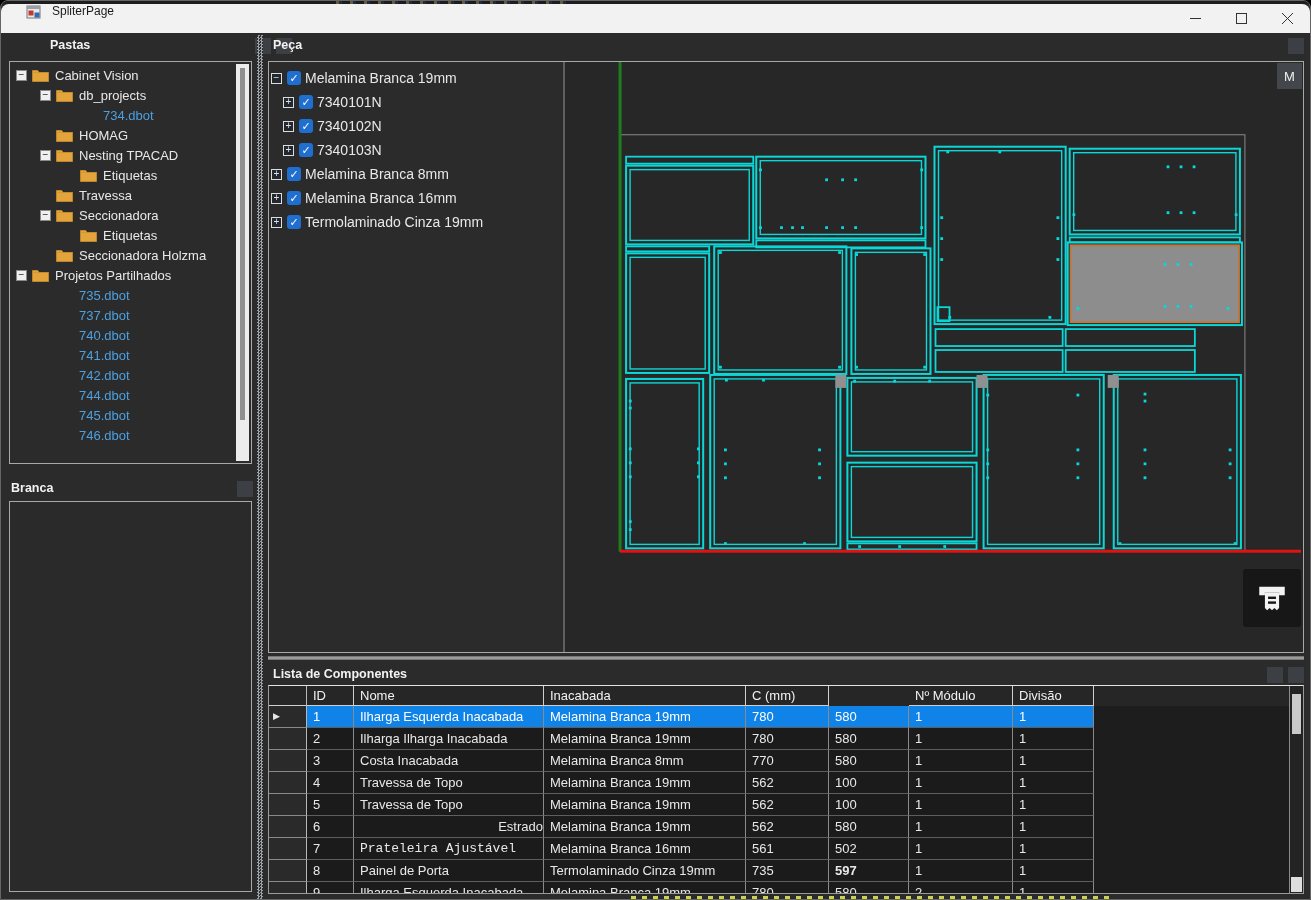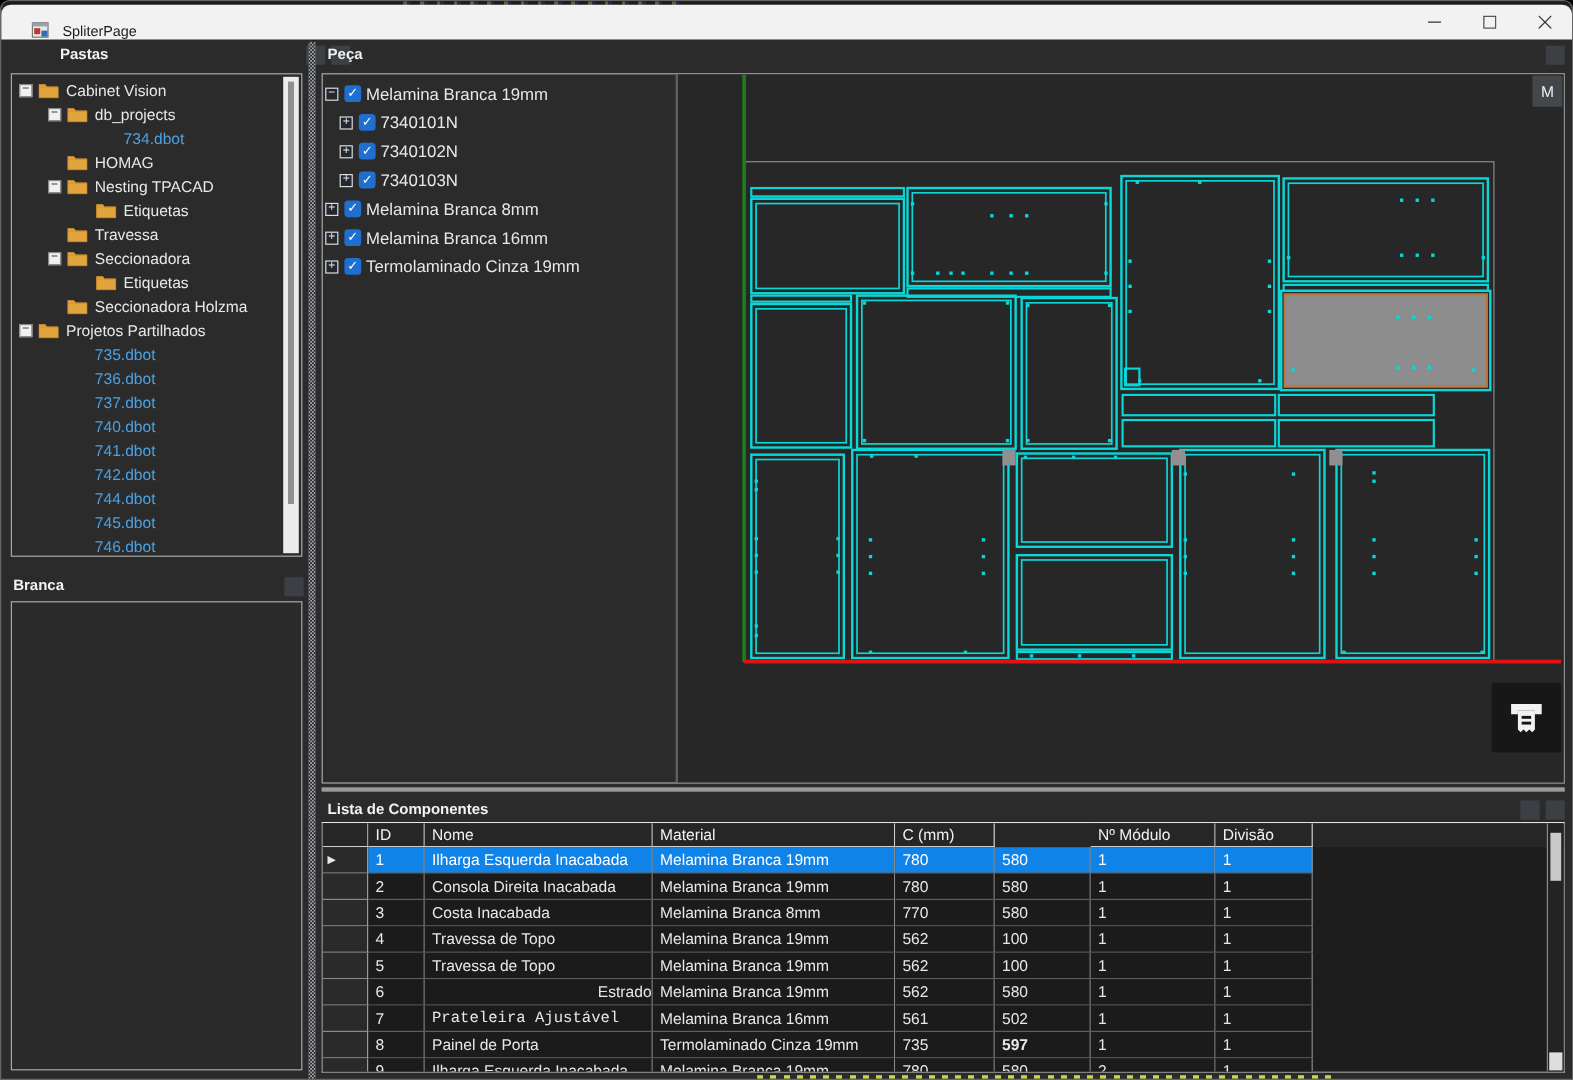--- a/index.html
+++ b/index.html
@@ -8,21 +8,21 @@
     position:relative;width:1311px;height:900px;background:#2b2b2b;
     font-family:"Liberation Sans",sans-serif;overflow:hidden;
     border:1px solid #666;border-radius:8px 8px 0 0;
   }
   
   .topstrip{position:absolute;left:0;top:0;width:100%;height:3px;background:#1d1d1d;}
   .topstrip .art{position:absolute;top:0;height:3px;left:335px;width:230px;
     background:repeating-linear-gradient(90deg,#7a6a44 0 3px,#23304a 3px 6px,#1d1d1d 6px 14px);opacity:.8;}
   
   .titlebar{position:absolute;left:0;top:3px;width:100%;height:29px;background:#f2f2f2;
-    display:flex;align-items:flex-end;border-radius:8px 8px 0 0;}
+    display:flex;align-items:flex-start;border-radius:8px 8px 0 0;}
   .titlebar .appicon{width:16px;height:16px;margin-left:25px;flex:0 0 auto;}
   .titlebar .title{margin-left:10px;font-size:12px;color:#1b1b1b;}
   .titlebar .spacer{flex:1;}
   .wbtn{width:46px;height:29px;display:flex;align-items:center;justify-content:center;
     color:#333;font-size:13px;flex:0 0 auto;}
   .wbtn svg{display:block;}
   
   .phead{position:absolute;height:20px;color:#f2f2f2;font-size:12.5px;font-weight:bold;}
   .phead .hbtn{position:absolute;top:0;width:16px;height:16px;background:#3c3f44;}
   
@@ -218,26 +218,20 @@
   <path d="M0.5 1.5 h5.2 l1.4 2 h9.4 v9 h-16 z" fill="#e2a43b" stroke="#c98e2f" stroke-width="0.8"></path>
   <path d="M0.5 3.5 h16" stroke="#c98e2f" stroke-width="0.6"></path>
             </svg></span>
           <span class="lbl">Projetos Partilhados</span>
         </div>
         <div class="trow">
           <span class="ind" style="width: 30px;"></span>
           <span class="expspace"></span>
           <span class="ficonspace"></span>
           <span class="lbl file">735.dbot</span>
-        </div>
-        <div class="trow">
-          <span class="ind" style="width: 30px;"></span>
-          <span class="expspace"></span>
-          <span class="ficonspace"></span>
-          <span class="lbl file">736.dbot</span>
         </div>
         <div class="trow">
           <span class="ind" style="width: 30px;"></span>
           <span class="expspace"></span>
           <span class="ficonspace"></span>
           <span class="lbl file">737.dbot</span>
         </div>
         <div class="trow">
           <span class="ind" style="width: 30px;"></span>
           <span class="expspace"></span>
@@ -493,40 +487,40 @@
     <span>Lista de Componentes</span>
     <span class="hbtn" style="right:21px;"></span>
     <span class="hbtn" style="right:0;"></span>
   </div>
   <div id="grid-box">
     <div id="grid-rows">
         <div class="grow header">
           <div class="gsel"></div>
           <div class="gcell" style="flex-basis: 47px;">ID</div>
           <div class="gcell" style="flex-basis: 190px;">Nome</div>
-          <div class="gcell" style="flex-basis: 202px;">Material</div>
+          <div class="gcell" style="flex-basis: 202px;">Inacabada</div>
           <div class="gcell" style="flex-basis: 83px;">C (mm)</div>
           <div class="gcell" style="flex-basis: 80px; margin-top: 28px;">L (mm)</div>
           <div class="gcell" style="flex-basis: 104px;">Nº Módulo</div>
           <div class="gcell" style="flex-basis: 81px;">Divisão</div>
         </div>
         <div class="grow selected">
           <div class="gsel">▶</div>
           <div class="gcell" style="flex-basis: 47px;">1</div>
           <div class="gcell" style="flex-basis: 190px;">Ilharga Esquerda Inacabada</div>
           <div class="gcell" style="flex-basis: 202px;">Melamina Branca 19mm</div>
           <div class="gcell" style="flex-basis: 83px;">780</div>
           <div class="gcell" style="flex-basis: 80px;">580</div>
           <div class="gcell" style="flex-basis: 104px;">1</div>
           <div class="gcell" style="flex-basis: 81px;">1</div>
         </div>
         <div class="grow">
           <div class="gsel"></div>
           <div class="gcell" style="flex-basis: 47px;">2</div>
-          <div class="gcell" style="flex-basis: 190px;">Consola Direita Inacabada</div>
+          <div class="gcell" style="flex-basis: 190px;">Ilharga Ilharga Inacabada</div>
           <div class="gcell" style="flex-basis: 202px;">Melamina Branca 19mm</div>
           <div class="gcell" style="flex-basis: 83px;">780</div>
           <div class="gcell" style="flex-basis: 80px;">580</div>
           <div class="gcell" style="flex-basis: 104px;">1</div>
           <div class="gcell" style="flex-basis: 81px;">1</div>
         </div>
         <div class="grow">
           <div class="gsel"></div>
           <div class="gcell" style="flex-basis: 47px;">3</div>
           <div class="gcell" style="flex-basis: 190px;">Costa Inacabada</div>

